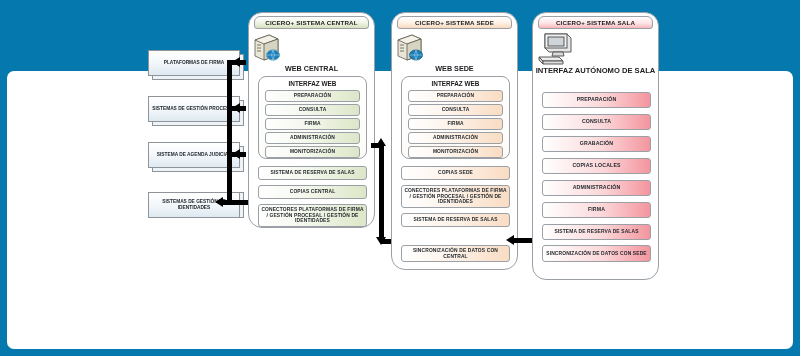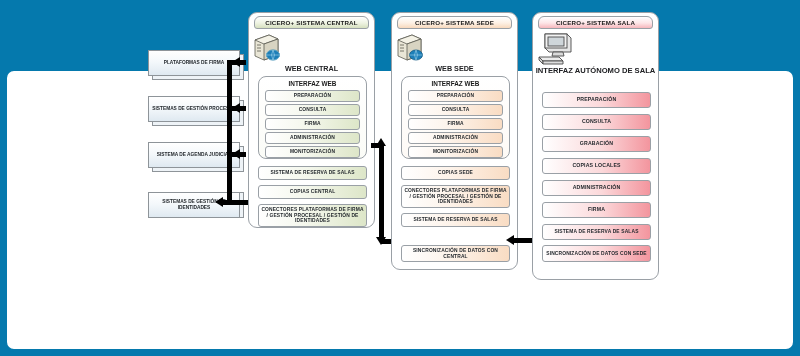--- a/index.html
+++ b/index.html
@@ -25,21 +25,21 @@
     position:absolute; left:0; top:0; width:800px; height:70px;
     background:#0579ad;
   }
 
   .canvas { position:absolute; left:0; top:0; width:792px; height:284px; }
 
   
   .panel {
     position:absolute;
     border:1px solid #9aa0a6;
-    border-radius:9px;
+    border-radius:14px;
     background:#ffffff;
   }
   .panel-title {
     position:absolute; left:5px; right:5px; top:3px; height:13px;
     border:1px solid #9aa0a6;
     border-radius:6px 6px 3px 3px;
     font-size:6.2px; font-weight:bold; letter-spacing:.2px;
     color:#1a1a1a; text-align:center; line-height:12px;
     white-space:nowrap; overflow:hidden;
   }

